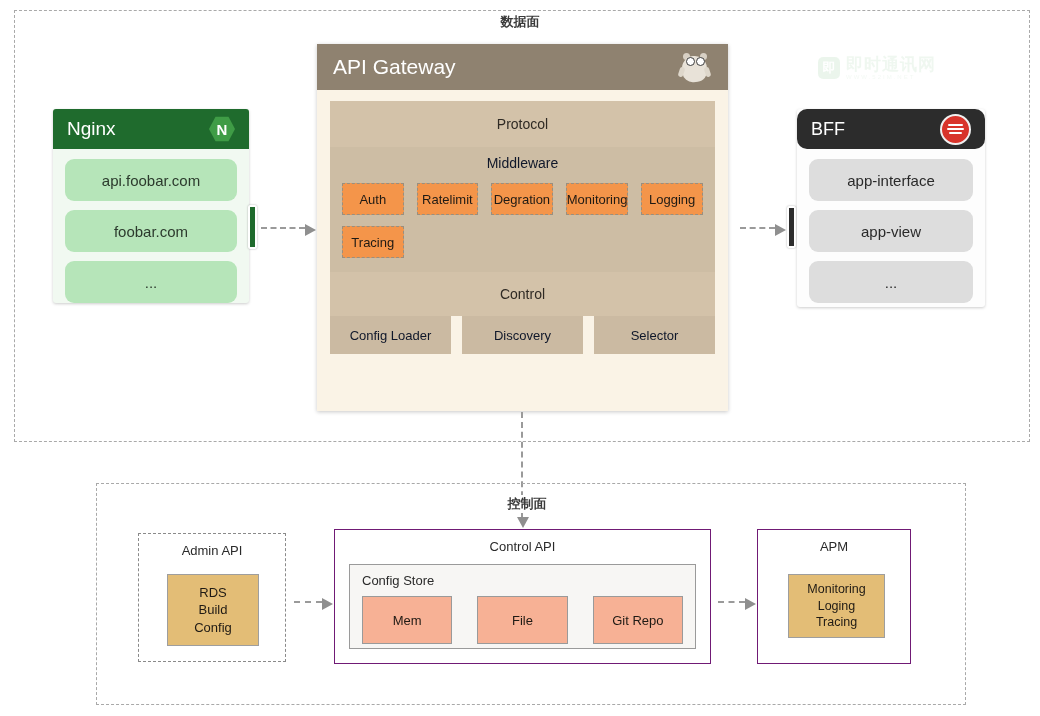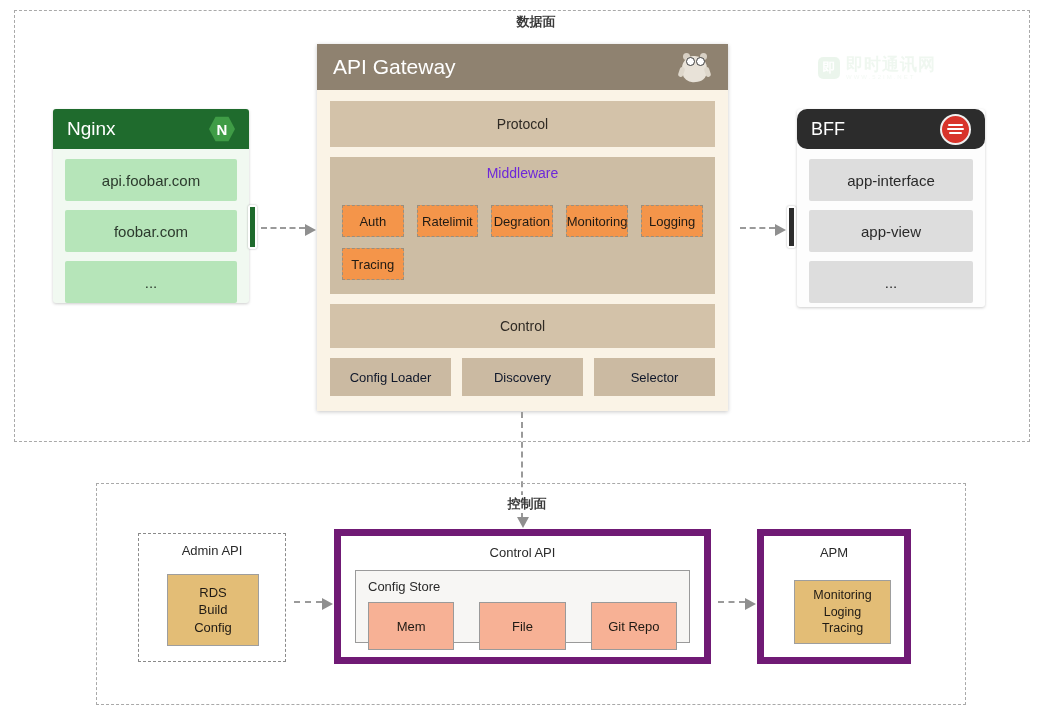--- a/index.html
+++ b/index.html
@@ -32,21 +32,21 @@
   .plane-label {
     position: absolute;
     font-size: 13px;
     font-weight: bold;
     color: #3a3a3a;
     background: #ffffff;
     padding: 0 8px;
     white-space: nowrap;
     transform: translateX(-50%);
   }
-  #data-plane-label { left: 536px; top: 13px; }
+  #data-plane-label { left: 520px; top: 13px; }
   #ctrl-plane-label { left: 527px; top: 495px; }
 
   
   #watermark {
     position: absolute;
     left: 818px;
     top: 48px;
     width: 160px;
     height: 40px;
     display: flex;
@@ -90,21 +90,21 @@
     display: flex;
     flex-direction: column;
     gap: 9px;
   }
   .card-item {
     height: 42px;
     display: flex;
     align-items: center;
     justify-content: center;
     font-size: 15px;
-    border-radius: 2px;
+    border-radius: 9px;
   }
 
   
   #nginx-card { left: 53px; top: 109px; width: 196px; height: 194px; background: #f1f9f1; }
   #nginx-card .card-header { background: #1f6b2d; }
   #nginx-card .card-item   { background: #b6e5b9; color: #2c3a2d; }
   .nginx-logo {
     width: 26px; height: 26px;
     background: #3f9c46;
     color: #ffffff;
@@ -162,36 +162,36 @@
   }
   .gopher .ear.l { left: 5px; }
   .gopher .ear.r { left: 22px; }
   .gopher .arm {
     position: absolute; width: 5px; height: 10px; background: #ded7cb;
     border-radius: 3px; top: 16px;
   }
   .gopher .arm.l { left: 1px; transform: rotate(18deg); }
   .gopher .arm.r { left: 27px; transform: rotate(-18deg); }
 
-  #gw-body { padding: 11px 13px 13px 13px; display: flex; flex-direction: column; gap: 10px; }
+  #gw-body { padding: 11px 13px 13px 13px; display: flex; flex-direction: column; }
 
   .gw-band {
     background: #d3c2a9;
     display: flex; align-items: center; justify-content: center;
     font-size: 14px; color: #2f2a24;
   }
   #gw-protocol { height: 46px; }
   #gw-endpoint { height: 44px; }
 
   #gw-middleware {
     background: #cdbda4;
     padding: 8px 12px 14px 12px;
   }
   #gw-middleware .mw-title {
-    text-align: center; font-size: 14px; color: #6d28d9; margin-bottom: 24px;
+    text-align: center; font-size: 14px; color: #0f172a; margin-bottom: 12px;
   }
   .mw-grid {
     display: grid;
     grid-template-columns: repeat(5, 1fr);
     gap: 11px 13px;
   }
   .mw-item {
     height: 32px;
     background: #f4954a;
     border: 1.5px dashed #9a8f7e;
@@ -206,21 +206,21 @@
     background: #cbbaa2;
     display: flex; align-items: center; justify-content: center;
     font-size: 13px; color: #0f172a;
   }
 
   
   .solid-box {
     position: absolute;
     box-sizing: border-box;
     background: #ffffff;
-    border: 7px solid #701a75;
+    border: 1px solid #701a75;
   }
   .dashed-box {
     position: absolute;
     box-sizing: border-box;
     background: #ffffff;
     border: 1.5px dashed #8a8a8a;
   }
   .box-title {
     position: absolute;
     left: 0; right: 0;

